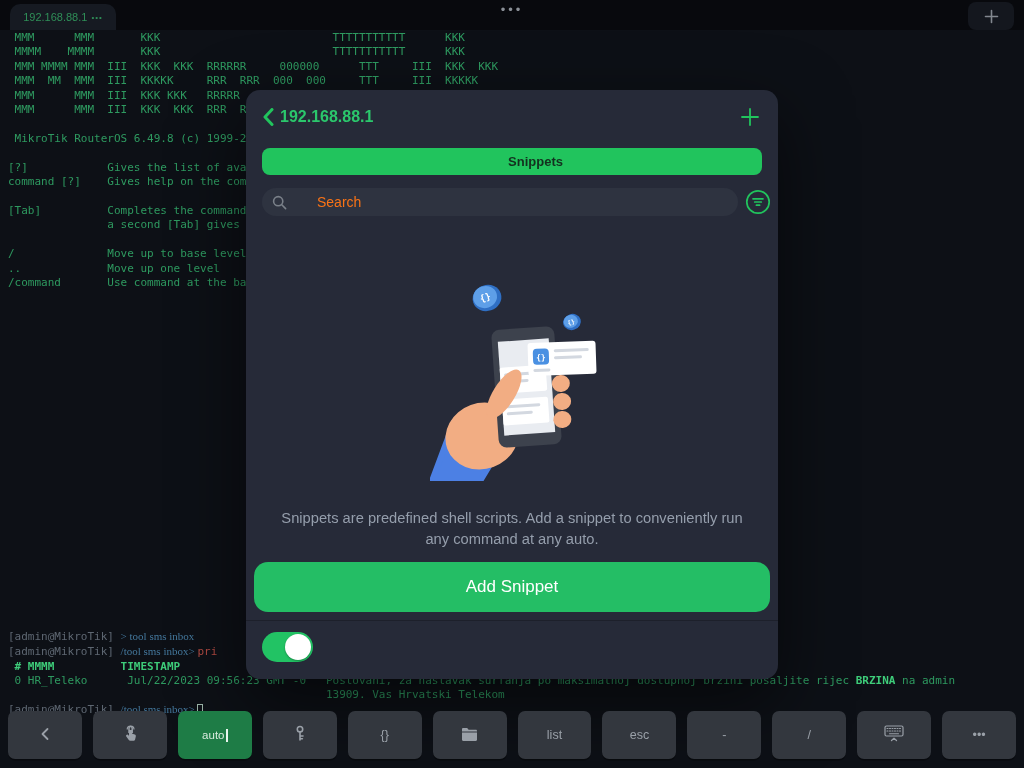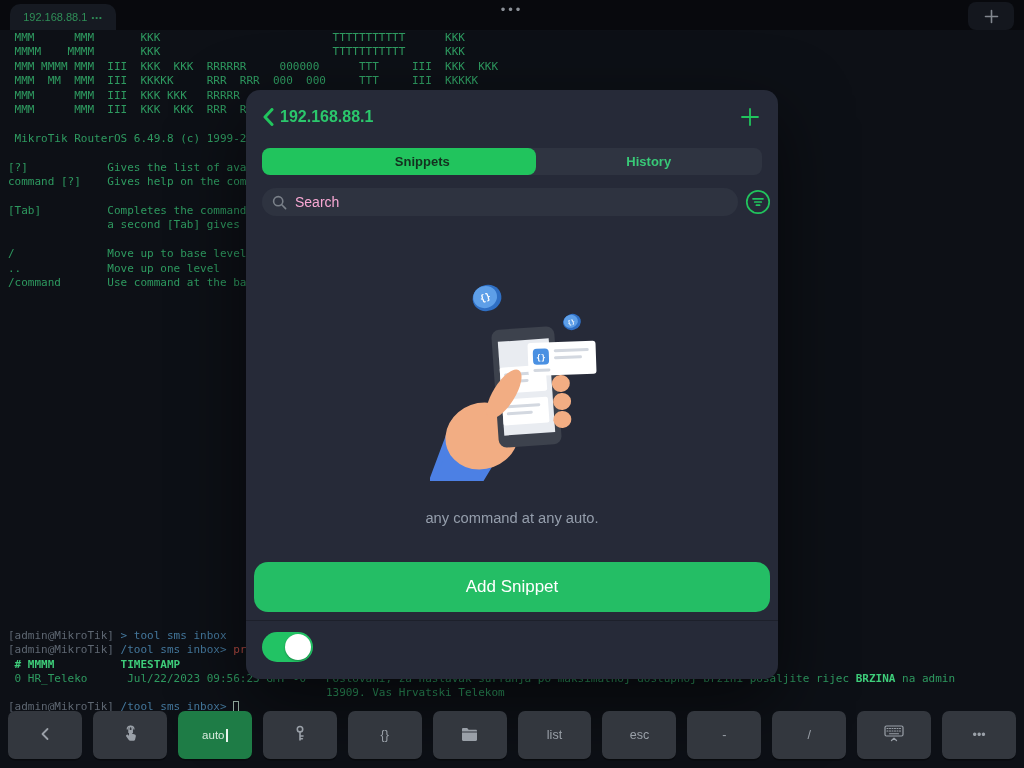--- a/index.html
+++ b/index.html
@@ -16,40 +16,40 @@
   .term-tab .dots { font-size:8px; letter-spacing:1px; color:#2f8f58; }
   .menu-dots { position:absolute; left:480px; top:2px; width:64px; text-align:center;
     color:#8b9097; font-size:13px; letter-spacing:3px; }
   .win-plus { position:absolute; right:10px; top:2px; width:46px; height:28px; background:#14171e;
     border-radius:8px; display:flex; align-items:center; justify-content:center; }
   
   pre.term { position:absolute; left:8px; font:11px/14.4px "DejaVu Sans Mono", monospace;
     color:#2e9a60; white-space:pre; z-index:1; }
   #term-top { top:31px; }
   #term-bottom { top:629px; line-height:14.3px; }
-  .p { color:#5e6772; } .b { color:#44789d; } .r { color:#b14a42; }
+  .p { color:#5e6772; } .b { color:#44789d;font-family:Liberation Serif, serif; } .r { color:#b14a42; }
   .g { color:#2e9a60; } .gb { color:#3ecd7a; font-weight:bold; }
   .cursor { display:inline-block; width:6px; height:11px; border:1px solid #9ab3a6; vertical-align:-2px; }
   
   .panel { position:absolute; left:246px; top:90px; width:532px; height:589px; background:#262a38;
     border-radius:14px; z-index:10; box-shadow:0 25px 70px rgba(0,0,0,.55); }
   .panel-header { position:absolute; left:16px; top:14px; right:16px; height:26px;
     display:flex; align-items:center; }
   .back-btn { display:flex; align-items:center; gap:6px; cursor:default; }
   .panel-title { color:#2bc76c; font-size:16px; font-weight:600; }
   .panel-plus { position:absolute; right:0; top:1px; width:24px; height:24px;
     display:flex; align-items:center; justify-content:center; }
   .segmented { position:absolute; left:16px; top:58px; width:500px; height:27px;
     background:#2f3441; border-radius:8px; display:flex; }
   .seg { flex:1; display:flex; align-items:center; justify-content:center;
     font-size:13px; font-weight:600; border-radius:8px; color:#38c877; }
   .seg.active { background:#21c45d; color:#14301f;padding-left:47px; }
   .searchbar { position:absolute; left:16px; top:98px; width:476px; height:28px;
     background:#2e3340; border-radius:14px; display:flex; align-items:center; padding:0 10px; gap:8px; }
-  .searchbar .ph { color:#f9a8d4; font-size:14px; }
+  .searchbar .ph { color:#f97316; font-size:14px;margin-left:22px; }
   .filter-btn { position:absolute; left:499px; top:99px; width:26px; height:26px; }
   .illus { position:absolute; left:184px; top:186px; }
   .empty-text { position:absolute; left:13px; top:418px; width:506px; text-align:center;
     color:#959eac; font-size:14.7px; line-height:21px; }
   .empty-text span { display:block; }
   .add-btn { position:absolute; left:8px; top:472px; width:516px; height:50px;
     background:#24be65; border:none; border-radius:14px; color:#ffffff; font-size:17px;
     font-weight:400; font-family:"Liberation Sans",sans-serif; }
   .run-row { position:absolute; left:0; right:0; top:530px; height:59px;
     border-top:1px solid rgba(0,0,0,.22); display:flex; align-items:center; padding:0 12px 6px 16px; }
@@ -117,21 +117,20 @@
     </div>
     <div class="panel-plus">
       <svg width="18" height="18" viewBox="0 0 18 18">
         <path d="M9 1v16M1 9h16" stroke="#21c45d" stroke-width="1.8" stroke-linecap="round"></path>
       </svg>
     </div>
   </div>
 
   <div class="segmented">
     <div class="seg active">Snippets</div>
-    <div class="seg">History</div>
   </div>
 
   <div class="searchbar">
     <svg width="15" height="15" viewBox="0 0 15 15">
       <circle cx="6.2" cy="6.2" r="4.6" stroke="#7a8089" stroke-width="1.6" fill="none"></circle>
       <path d="M9.8 9.8 L13.6 13.6" stroke="#7a8089" stroke-width="1.6" stroke-linecap="round"></path>
     </svg>
     <span class="ph">Search</span>
   </div>
   <div class="filter-btn">
@@ -184,20 +183,21 @@
       <rect x="124" y="80" width="28" height="3" rx="1.5" fill="#d3d8e0"></rect>
       <rect x="103" y="92" width="17" height="3" rx="1.5" fill="#d3d8e0"></rect>
     </g>
 
     <g transform="rotate(32 74 118)">
         <ellipse cx="74" cy="118" rx="11" ry="28" fill="#f2ad83"></ellipse>
       </g>
   </svg>
 
   <div class="empty-text">
+    <span>Snippets are predefined shell scripts. Add a snippet to conveniently run</span>
     <span>any command at any auto.</span>
   </div>
 
   <button class="add-btn">Add Snippet</button>
 
   <div class="run-row">
     <div class="toggle">
       <div class="knob"></div>
     </div>
   </div>

